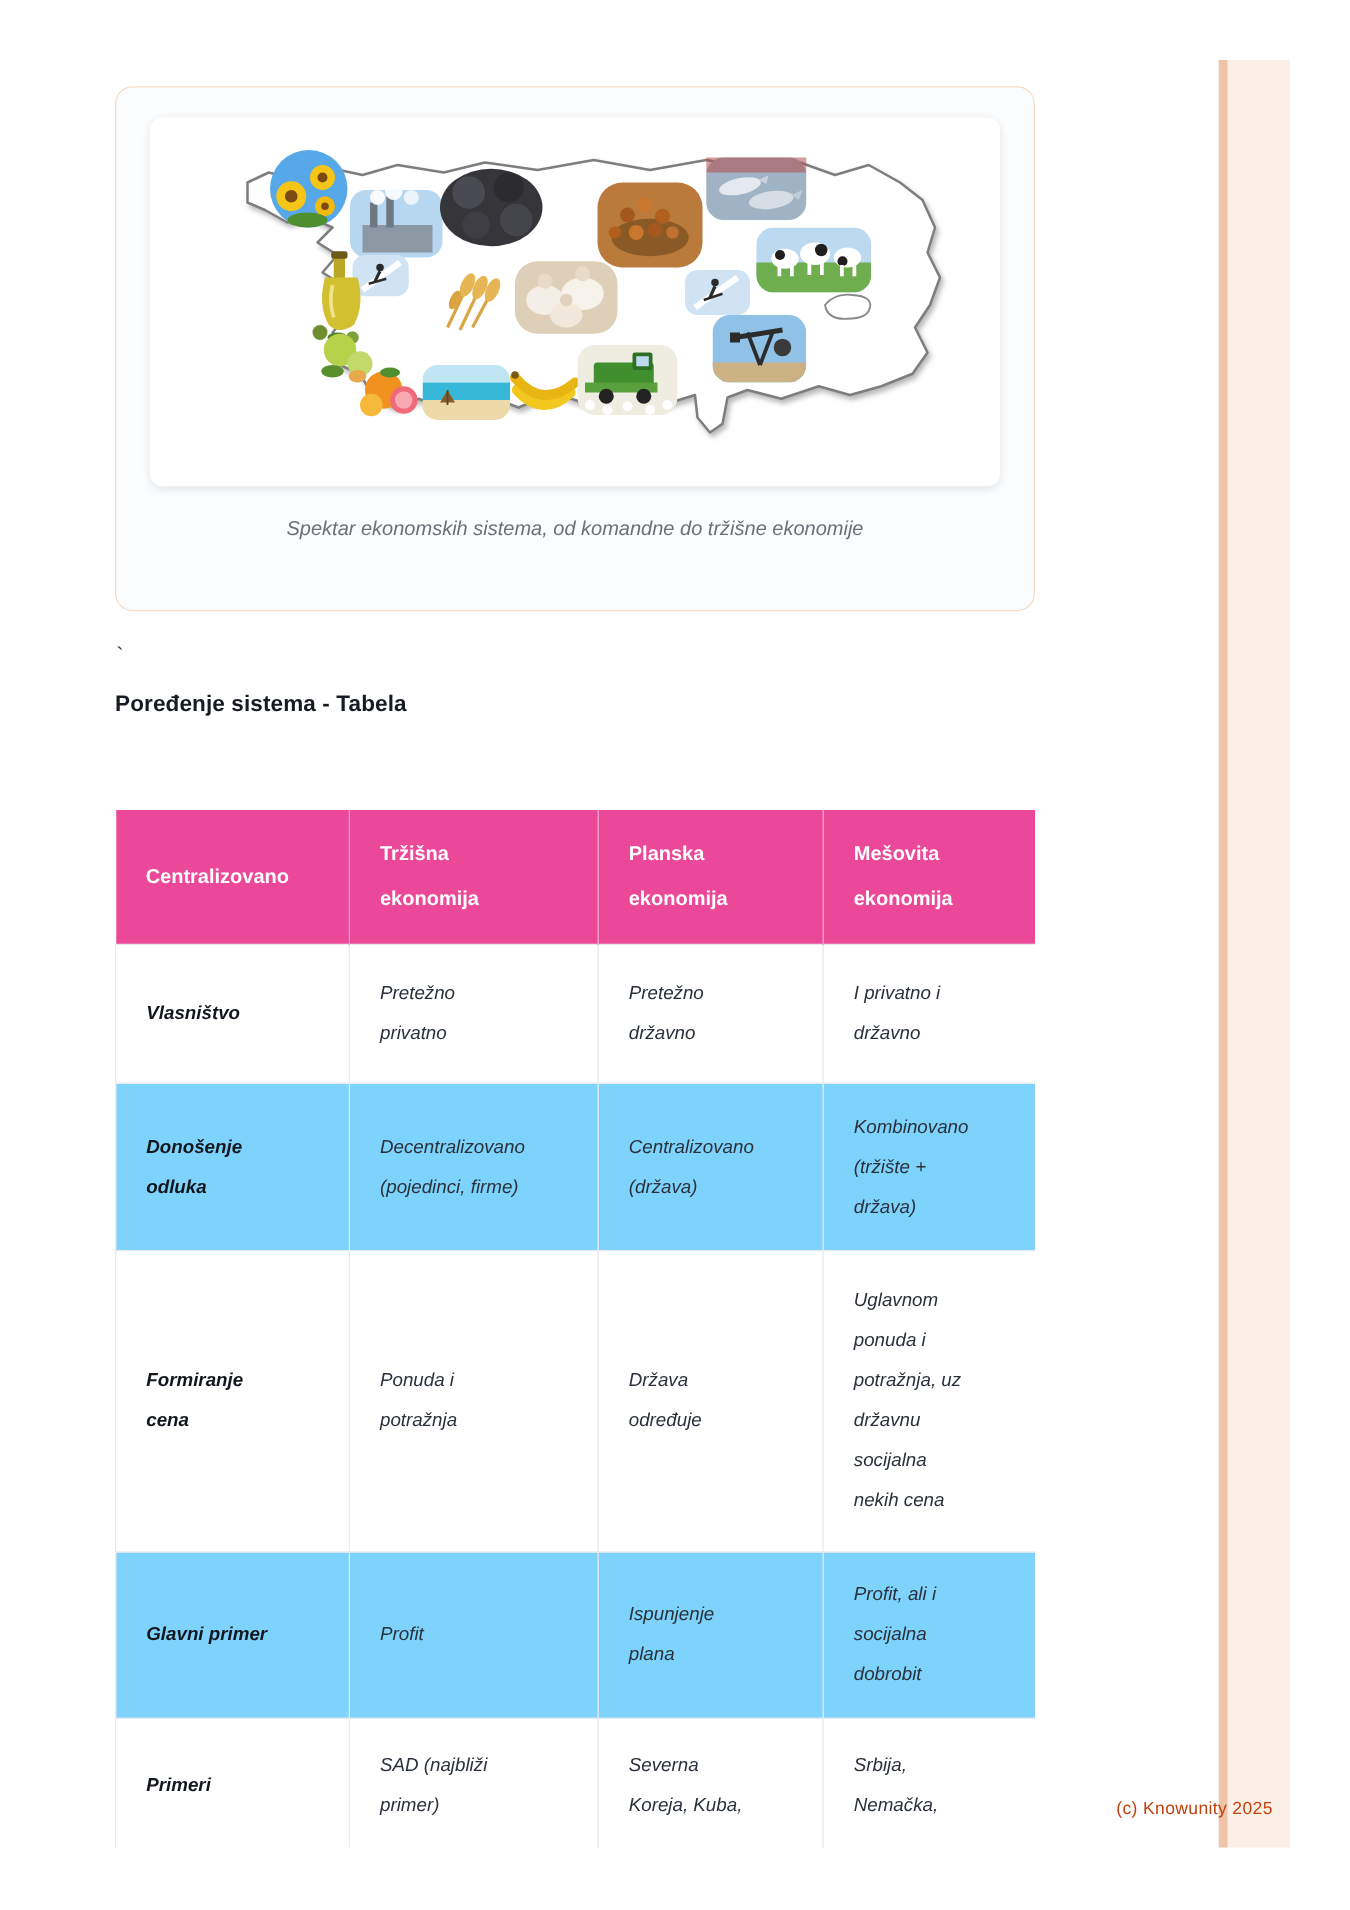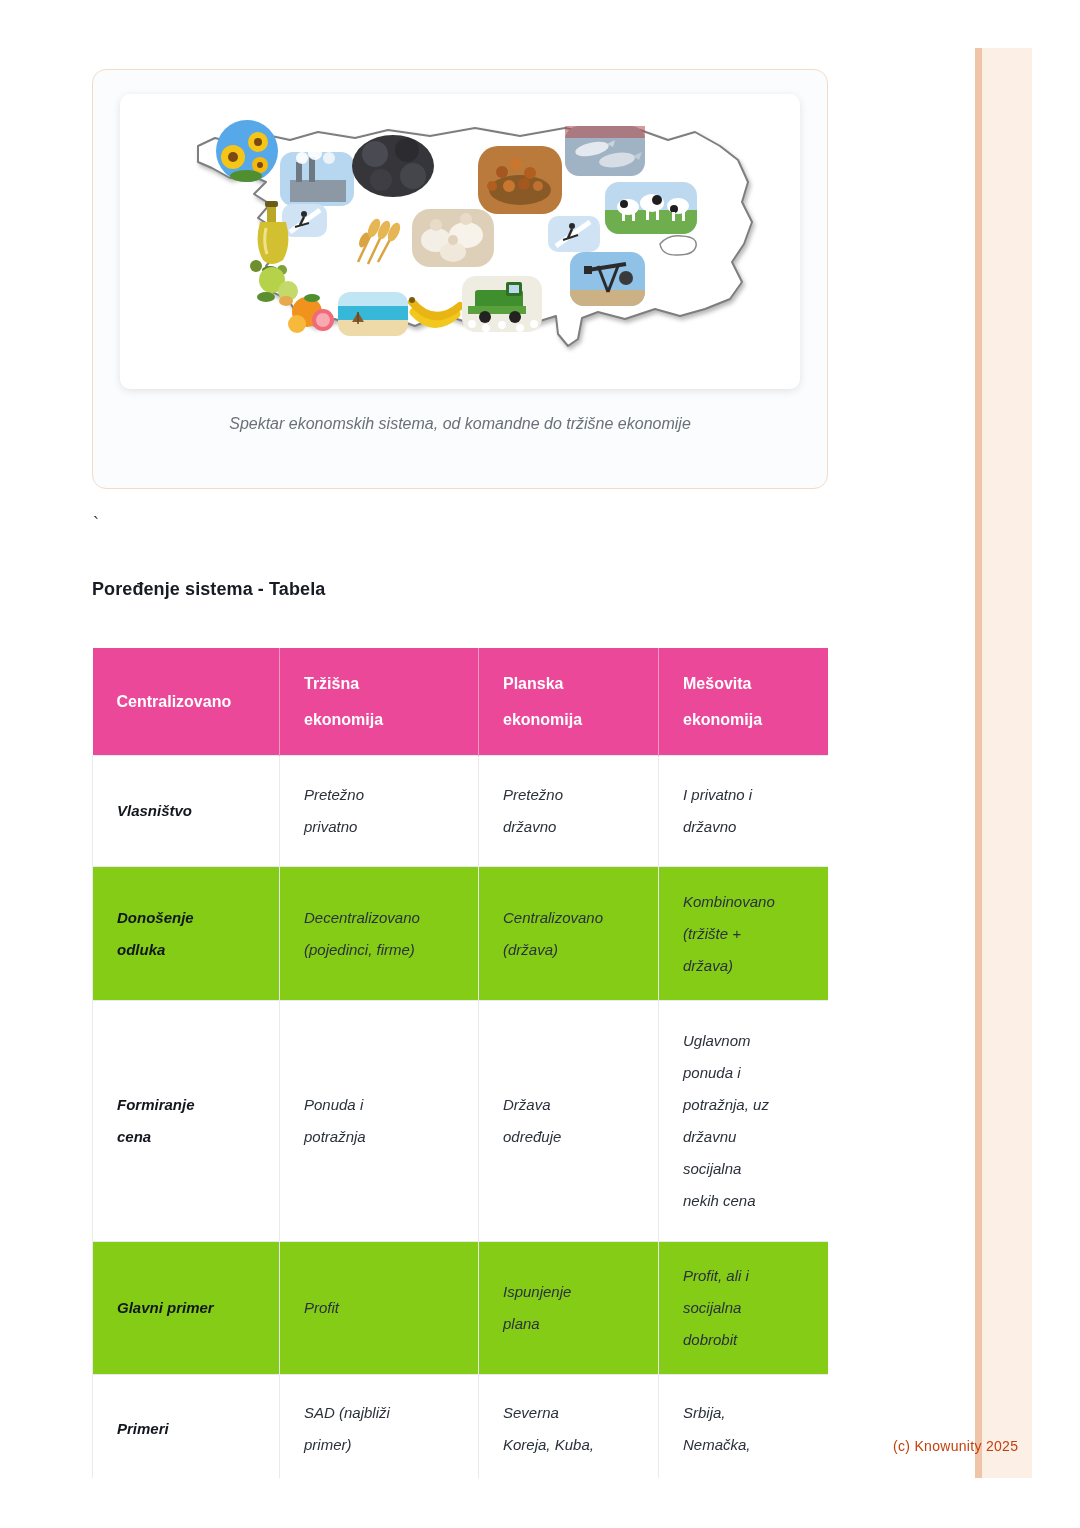--- a/index.html
+++ b/index.html
@@ -36,21 +36,21 @@
     position:absolute; left:0; top:345px; width:100%; text-align:center;
     font-style:italic; font-size:16px; color:#6A7078;
   }
 
   .backtick-mark {
     position:absolute; left:93px; top:514px;
     font-size:18px; color:#3A3F46;
   }
 
   .section-heading {
-    position:absolute; left:92px; top:579px; margin:0;
+    position:absolute; left:92px; top:553px; margin:0;
     font-size:18px; font-weight:bold; color:#171C24; letter-spacing:.1px;
   }
 
   
   .table-wrap {
     position:absolute; left:92px; top:648px; width:736px; height:830px;
     overflow:hidden;
   }
   table.compare { border-collapse:collapse; width:736px; table-layout:fixed; }
   table.compare th {
@@ -62,21 +62,21 @@
     border-left:1px solid rgba(255,255,255,.45);
   }
   table.compare th:first-child { border-left:none; }
   table.compare td {
     font-size:15px; line-height:32px; color:#2A313B;
     vertical-align:middle; padding:0 16px 0 24px;
     white-space:pre-line; background:#ffffff;
     border:1px solid #E8EAEE;
     font-style:italic;
   }
-  table.compare tr.stripe td { background:#84cc16; }
+  table.compare tr.stripe td { background:#7dd3fc; }
   table.compare td.rowlabel { font-weight:bold; color:#12161D; }
   tr.r1 td { height:110px; }
   tr.r2 td { height:133px; }
   tr.r3 td { height:240px; }
   tr.r4 td { height:132px; }
   tr.r5 td { height:108px; }
 
   .map-outline { filter:drop-shadow(2px 3px 2px rgba(0,0,0,.28)); }
 </style>
 </head>

